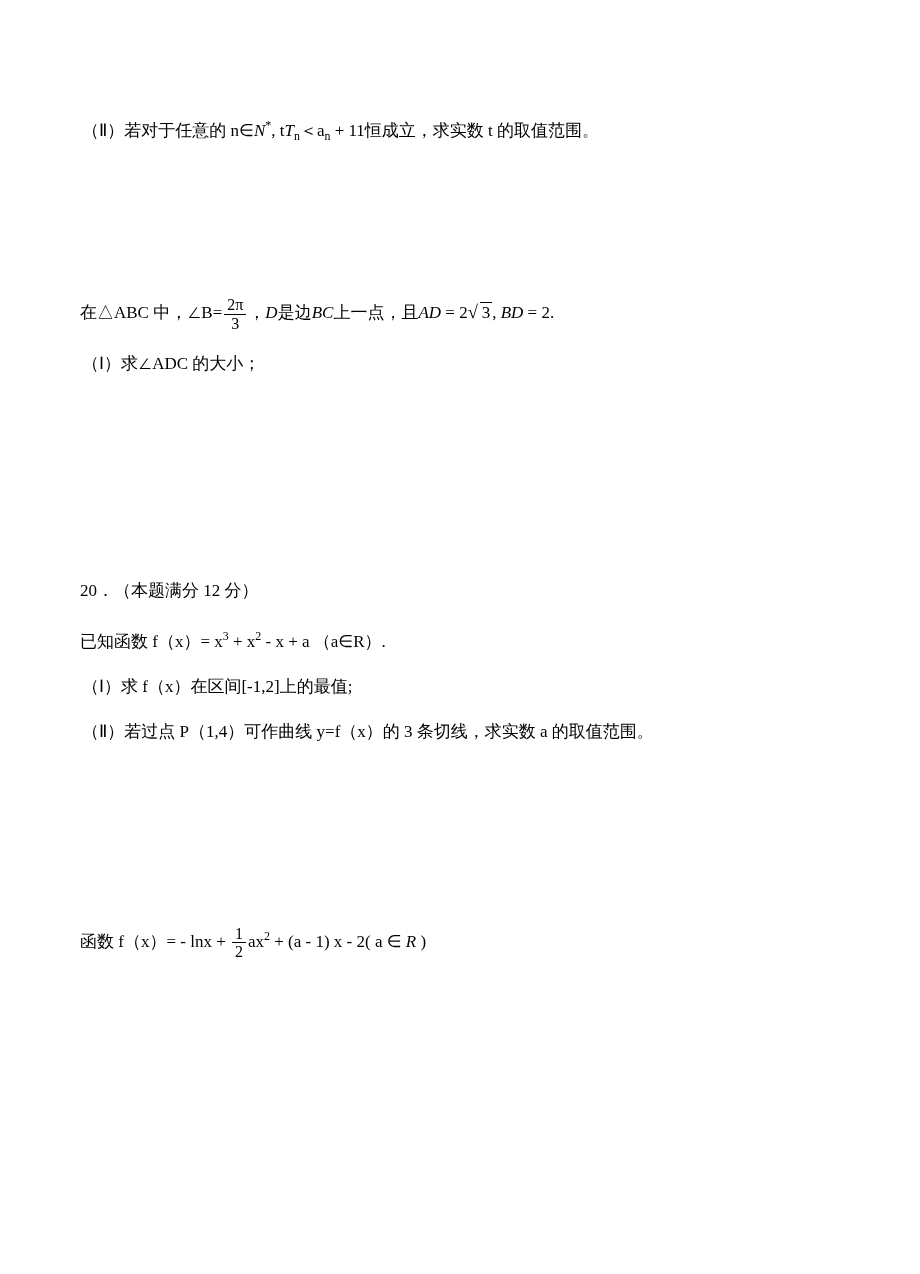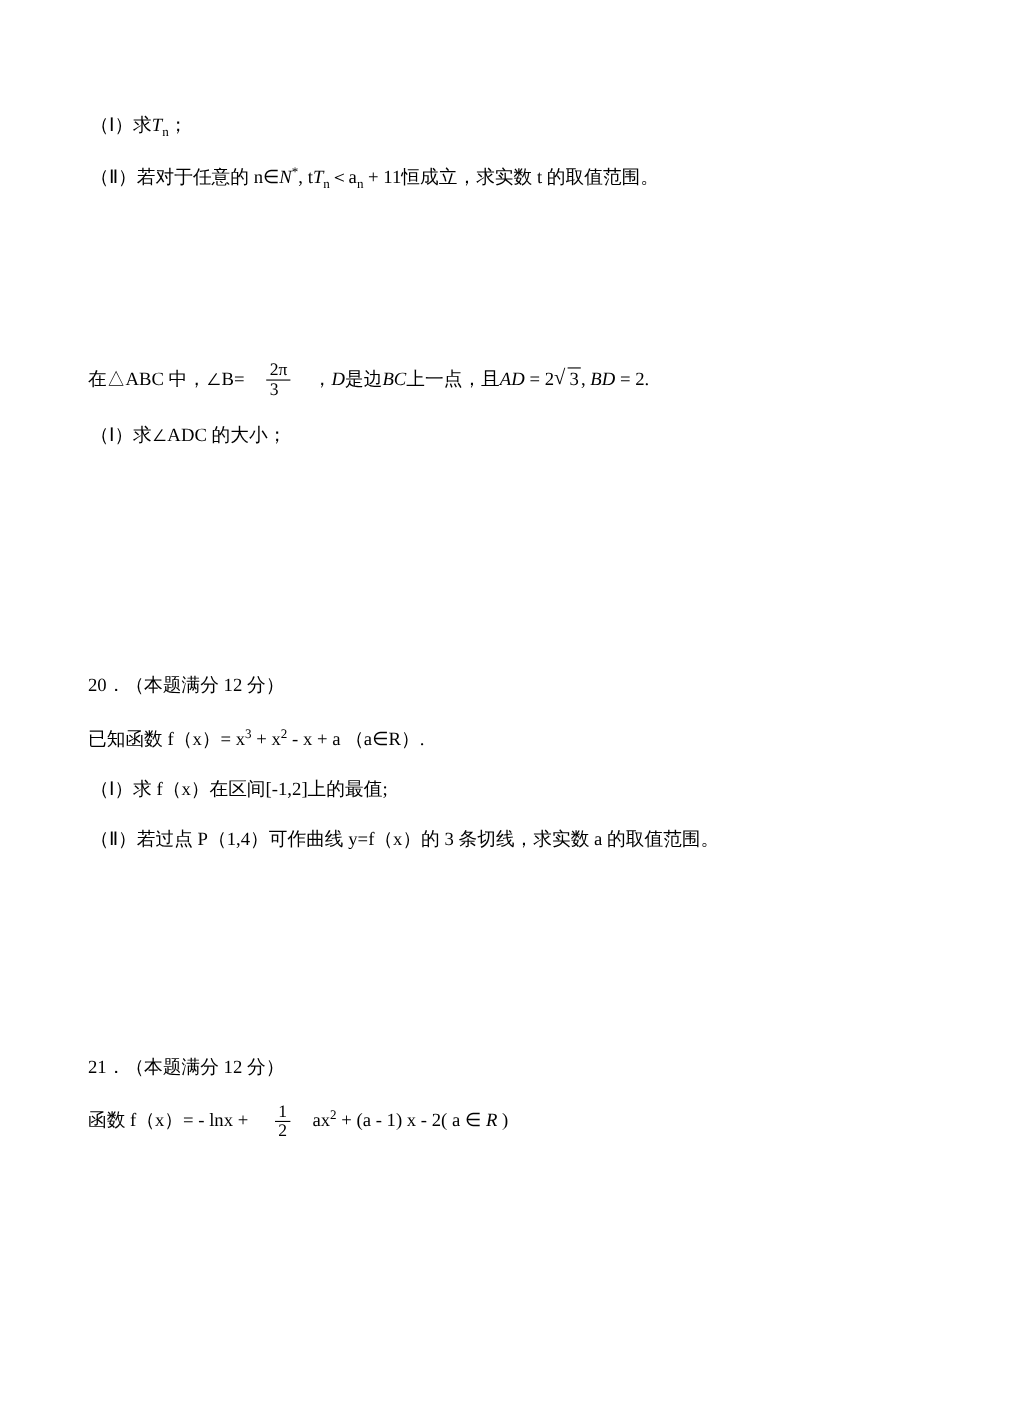--- a/index.html
+++ b/index.html
@@ -16,24 +16,25 @@
     }
     .line { margin-bottom: 18px; }
     .section { margin-bottom: 150px; }
     .section.last { margin-bottom: 50px; }
     .header-line { margin-bottom: 18px; }
     .sub { vertical-align: sub; font-size: 0.7em; }
     .sup { vertical-align: super; font-size: 0.7em; }
     .italic { font-style: italic; font-family: "Times New Roman", serif; }
     .frac {
       display: inline-block;
+      text-align: center;
       vertical-align: middle;
       font-size: 16px;
       line-height: 1.1;
-      margin: 0 20px;
+      margin: 0 2px;
     }
     .frac .num { display: block; border-bottom: 1px solid #000; padding: 0 3px; }
     .frac .den { display: block; padding: 0 3px; }
     .sqrt {
       display: inline-block;
       position: relative;
       padding-left: 12px;
     }
     .sqrt::before {
       content: "√";
@@ -45,23 +46,20 @@
     .sqrt .radicand {
       border-top: 1px solid #000;
       padding: 0 2px;
     }
     .indent { padding-left: 2px; }
   </style>
 </head>
 <body>
 
 <div class="section">
-  <div class="line indent">
-    <span>（Ⅰ）求</span><span class="italic">T</span><span class="sub">n</span><span>；</span>
-  </div>
   <div class="line indent" style="margin-top:16px;">
     <span>（Ⅱ）若对于任意的 n∈</span><span class="italic">N</span><span class="sup">*</span><span>, t</span><span class="italic">T</span><span class="sub">n</span><span>＜a</span><span class="sub">n</span><span> + 11</span><span>恒成立，求实数 t 的取值范围。</span>
   </div>
 </div>
 
 <div class="section" style="margin-bottom:200px;">
   <div class="line">
     <span>在△ABC 中，∠B=</span><span class="frac"><span class="num">2π</span><span class="den">3</span></span><span>，</span><span class="italic">D</span><span>是边</span><span class="italic">BC</span><span>上一点，且</span><span class="italic">AD</span><span> = 2</span><span class="sqrt"><span class="radicand">3</span></span><span>,  </span><span class="italic">BD</span><span> = 2.</span>
   </div>
   <div class="line indent">
@@ -78,19 +76,16 @@
   </div>
   <div class="line indent">
     <span>（Ⅰ）求 f（x）在区间[-1,2]上的最值;</span>
   </div>
   <div class="line indent">
     <span>（Ⅱ）若过点 P（1,4）可作曲线 y=f（x）的 3 条切线，求实数 a 的取值范围。</span>
   </div>
 </div>
 
 <div class="section last">
-  <div class="header-line">
-    <span>21．</span><span>（本题满分 12 分）</span>
-  </div>
   <div class="line" style="margin-top:18px;">
     <span>函数 f（x）= - lnx + </span><span class="frac"><span class="num">1</span><span class="den">2</span></span><span>ax</span><span class="sup">2</span><span> + (a - 1) x - 2( a ∈ </span><span class="italic">R</span><span> )</span>
   </div>
 </div>
 
 </body></html>

